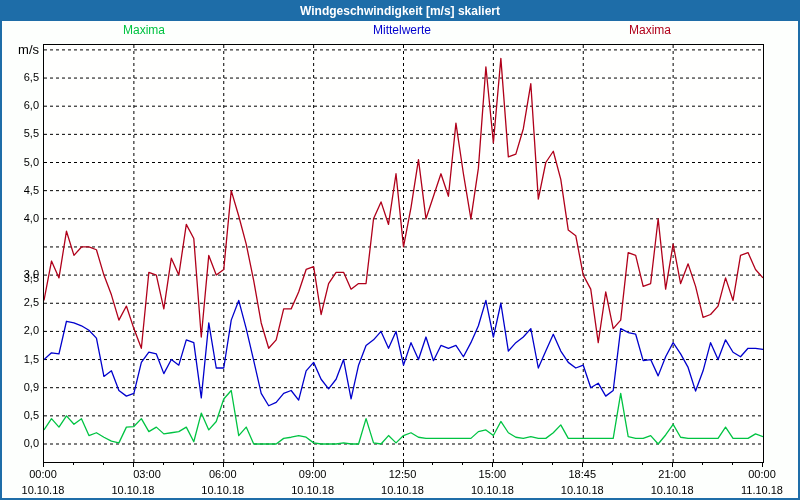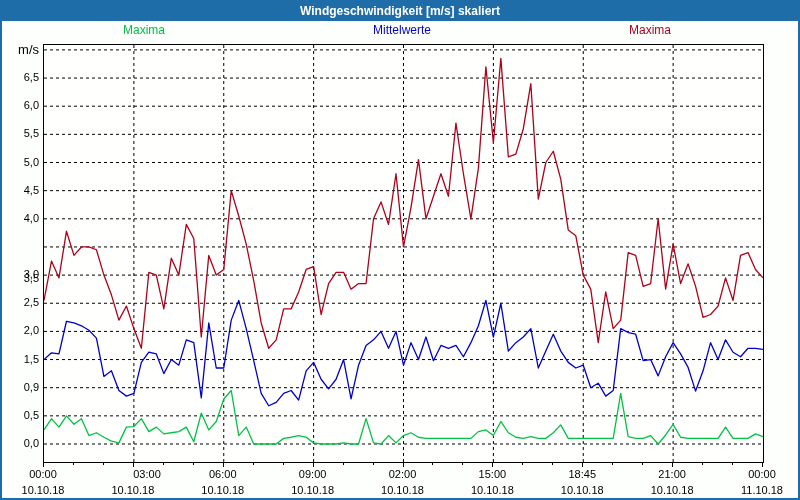--- a/index.html
+++ b/index.html
@@ -122,21 +122,21 @@
     </div>
   <div id="x-labels">
       <div class="x-tick-time" style="left: 9px;">00:00</div>
       <div class="x-tick-date" style="left: 9px;">10.10.18</div>
       <div class="x-tick-time" style="left: 113px;">03:00</div>
       <div class="x-tick-date" style="left: 98.875px;">10.10.18</div>
       <div class="x-tick-time" style="left: 188.75px;">06:00</div>
       <div class="x-tick-date" style="left: 188.75px;">10.10.18</div>
       <div class="x-tick-time" style="left: 278.625px;">09:00</div>
       <div class="x-tick-date" style="left: 278.625px;">10.10.18</div>
-      <div class="x-tick-time" style="left: 368.5px;">02:00</div>
+      <div class="x-tick-time" style="left: 368.5px;">12:50</div>
       <div class="x-tick-date" style="left: 368.5px;">10.10.18</div>
       <div class="x-tick-time" style="left: 458.375px;">15:00</div>
       <div class="x-tick-date" style="left: 458.375px;">10.10.18</div>
       <div class="x-tick-time" style="left: 548.25px;">18:45</div>
       <div class="x-tick-date" style="left: 548.25px;">10.10.18</div>
       <div class="x-tick-time" style="left: 638.125px;">21:00</div>
       <div class="x-tick-date" style="left: 638.125px;">10.10.18</div>
       <div class="x-tick-time" style="left: 728px;">00:00</div>
       <div class="x-tick-date" style="left: 728px;">11.10.18</div>
     </div>

